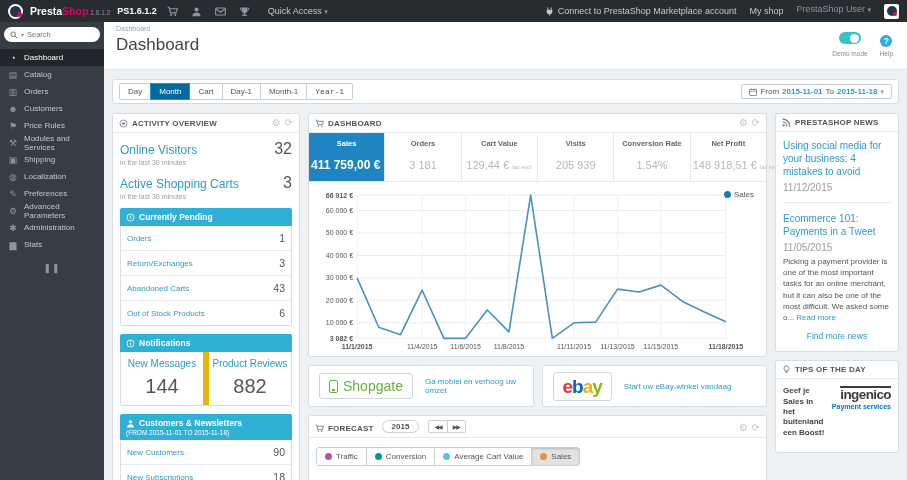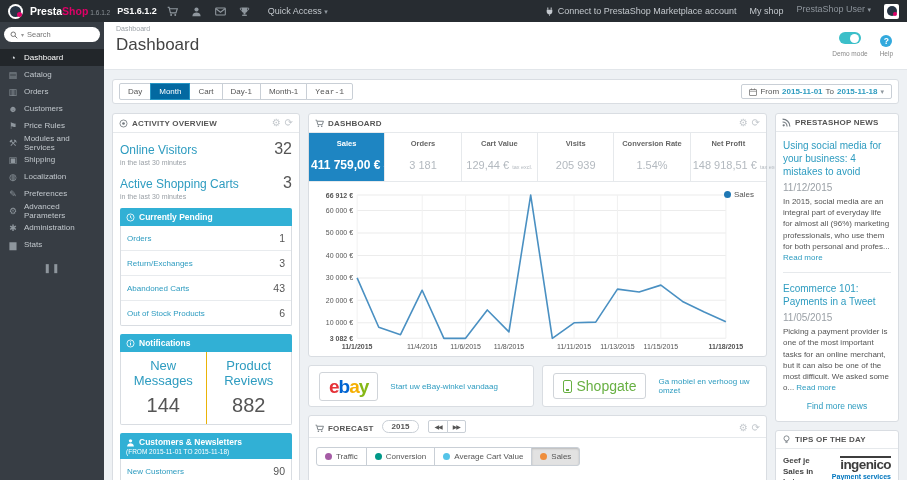--- a/index.html
+++ b/index.html
@@ -87,23 +87,23 @@
   .sec-h { background:#31b0d5; color:#fff; font-size:8.5px; font-weight:bold; padding:4px 6px; border-radius:2px 2px 0 0; margin-top:8px; }
   .sec-h .hrow { display:flex; align-items:center; gap:4px; }
   .sec-h svg { width:9px; height:9px; flex:none; }
   .sec-h .rng { display:block; font-weight:normal; font-size:6.5px; margin-top:1px; }
   .sec-body { border:1px solid #d9dde2; border-top:none; border-radius:0 0 2px 2px; }
   .sec-row { display:flex; justify-content:space-between; align-items:center; padding:6px 6px; border-top:1px solid #e8ebee; }
   .sec-row:first-child { border-top:none; }
   .sec-row .lbl { color:#2e9cc0; font-size:8px; cursor:pointer; display:flex; align-items:center; gap:4px; }
   .sec-row .v { color:#555; font-size:10.5px; }
   .notif-grid { display:flex; }
-  .notif-cell { flex:1; text-align:center; padding:4px 2px 7px; border-left:1px solid #eab308; cursor:pointer; }
+  .notif-cell { flex:1; text-align:center; padding:4px 2px 7px; border-left:6px solid #eab308; cursor:pointer; }
   .notif-cell:first-child { border-left:none; }
-  .notif-cell .lbl { color:#2e9cc0; font-size:13px; display:block; padding:2px 0 6px; }
+  .notif-cell .lbl { color:#2e9cc0; font-size:10px; display:block; padding:2px 0 6px; }
   .notif-cell .val { font-size:20px; color:#555; }
 
   
   .kpi-strip { display:flex; border-bottom:1px solid #e6e9ec; }
   .kpi { flex:1; text-align:center; padding:6px 2px 8px; border-left:1px solid #e6e9ec; cursor:pointer; min-width:0; }
   .kpi:first-child { border-left:none; }
   .kpi .kl { font-size:7.5px; font-weight:bold; color:#666; display:block; margin-bottom:7px; white-space:nowrap; }
   .kpi .kv { font-size:11px; color:#b3b9bf; white-space:nowrap; }
   .kpi .kv small { font-size:5.5px; }
   .kpi.selected { background:#1e85c2; }
@@ -464,30 +464,30 @@
             <span class="chart-legend">
               <span class="dot" id="legend-dot" style="background: rgb(31, 119, 180);"></span>
               <span>Sales</span>
             </span>
           </div>
         </div>
 
         <div class="banners">
           <div class="banner">
             <span class="logo-box">
-                <span class="ebay-name" id="ebay-letters"><span style="color: rgb(229, 50, 56);">e</span><span style="color: rgb(0, 100, 210);">b</span><span style="color: rgb(245, 175, 2);">a</span><span style="color: rgb(134, 184, 23);">y</span></span>
-              </span>
-            <span class="banner-link">Start uw eBay-winkel vandaag</span>
-          </div>
-          <div class="banner">
-            <span class="logo-box">
               <span class="sg-phone"></span>
               <span class="sg-name">Shopgate</span>
             </span>
             <span class="banner-link">Ga mobiel en verhoog uw omzet</span>
+          </div>
+          <div class="banner">
+            <span class="logo-box">
+                <span class="ebay-name" id="ebay-letters"><span style="color: rgb(229, 50, 56);">e</span><span style="color: rgb(0, 100, 210);">b</span><span style="color: rgb(245, 175, 2);">a</span><span style="color: rgb(134, 184, 23);">y</span></span>
+              </span>
+            <span class="banner-link">Start uw eBay-winkel vandaag</span>
           </div>
         </div>
 
         <div class="panel">
           <div class="panel-h">
             <svg viewBox="0 0 16 16">
                 <path d="M1 2h2l2 8h8l2-6H4" fill="none" stroke="currentColor" stroke-width="1.6"></path>
                 <circle cx="6" cy="13" r="1.4" fill="currentColor"></circle>
                 <circle cx="12" cy="13" r="1.4" fill="currentColor"></circle>
               </svg>
@@ -529,21 +529,20 @@
           <div class="panel-h">
             <svg viewBox="0 0 16 16">
                 <circle cx="3" cy="13" r="2" fill="currentColor"></circle>
                 <path d="M1 7a8 8 0 0 1 8 8M1 2a13 13 0 0 1 13 13" fill="none" stroke="currentColor" stroke-width="2"></path>
               </svg>
             <span class="t">PRESTASHOP NEWS</span>
           </div>
           <div class="news-body" id="news-body">
               <span class="news-title">Using social media for your business: 4 mistakes to avoid</span>
               <div class="news-date">11/12/2015</div>
-              <div class="news-x">In 2015, social media are an integral part of everyday life for almost all (96%) marketing professionals, who use them for both personal and profes... <span class="read-more">Read more</span></div>
               <div class="news-sep"></div>
               <span class="news-title">Ecommerce 101: Payments in a Tweet</span>
               <div class="news-date">11/05/2015</div>
               <div class="news-x">Picking a payment provider is one of the most important tasks for an online merchant, but it can also be one of the most difficult. We asked some o... <span class="read-more">Read more</span></div>
               <span class="find-more">Find more news</span>
             </div>
         </div>
 
         <div class="panel">
           <div class="panel-h">

